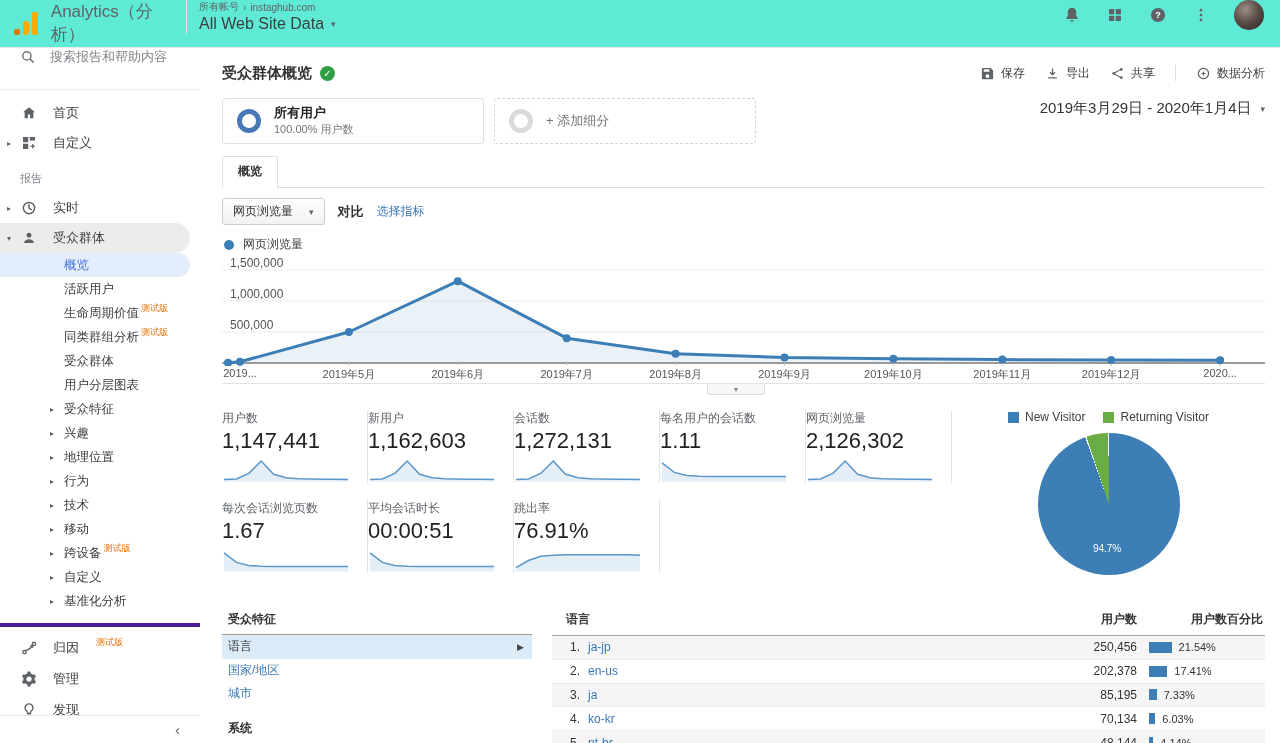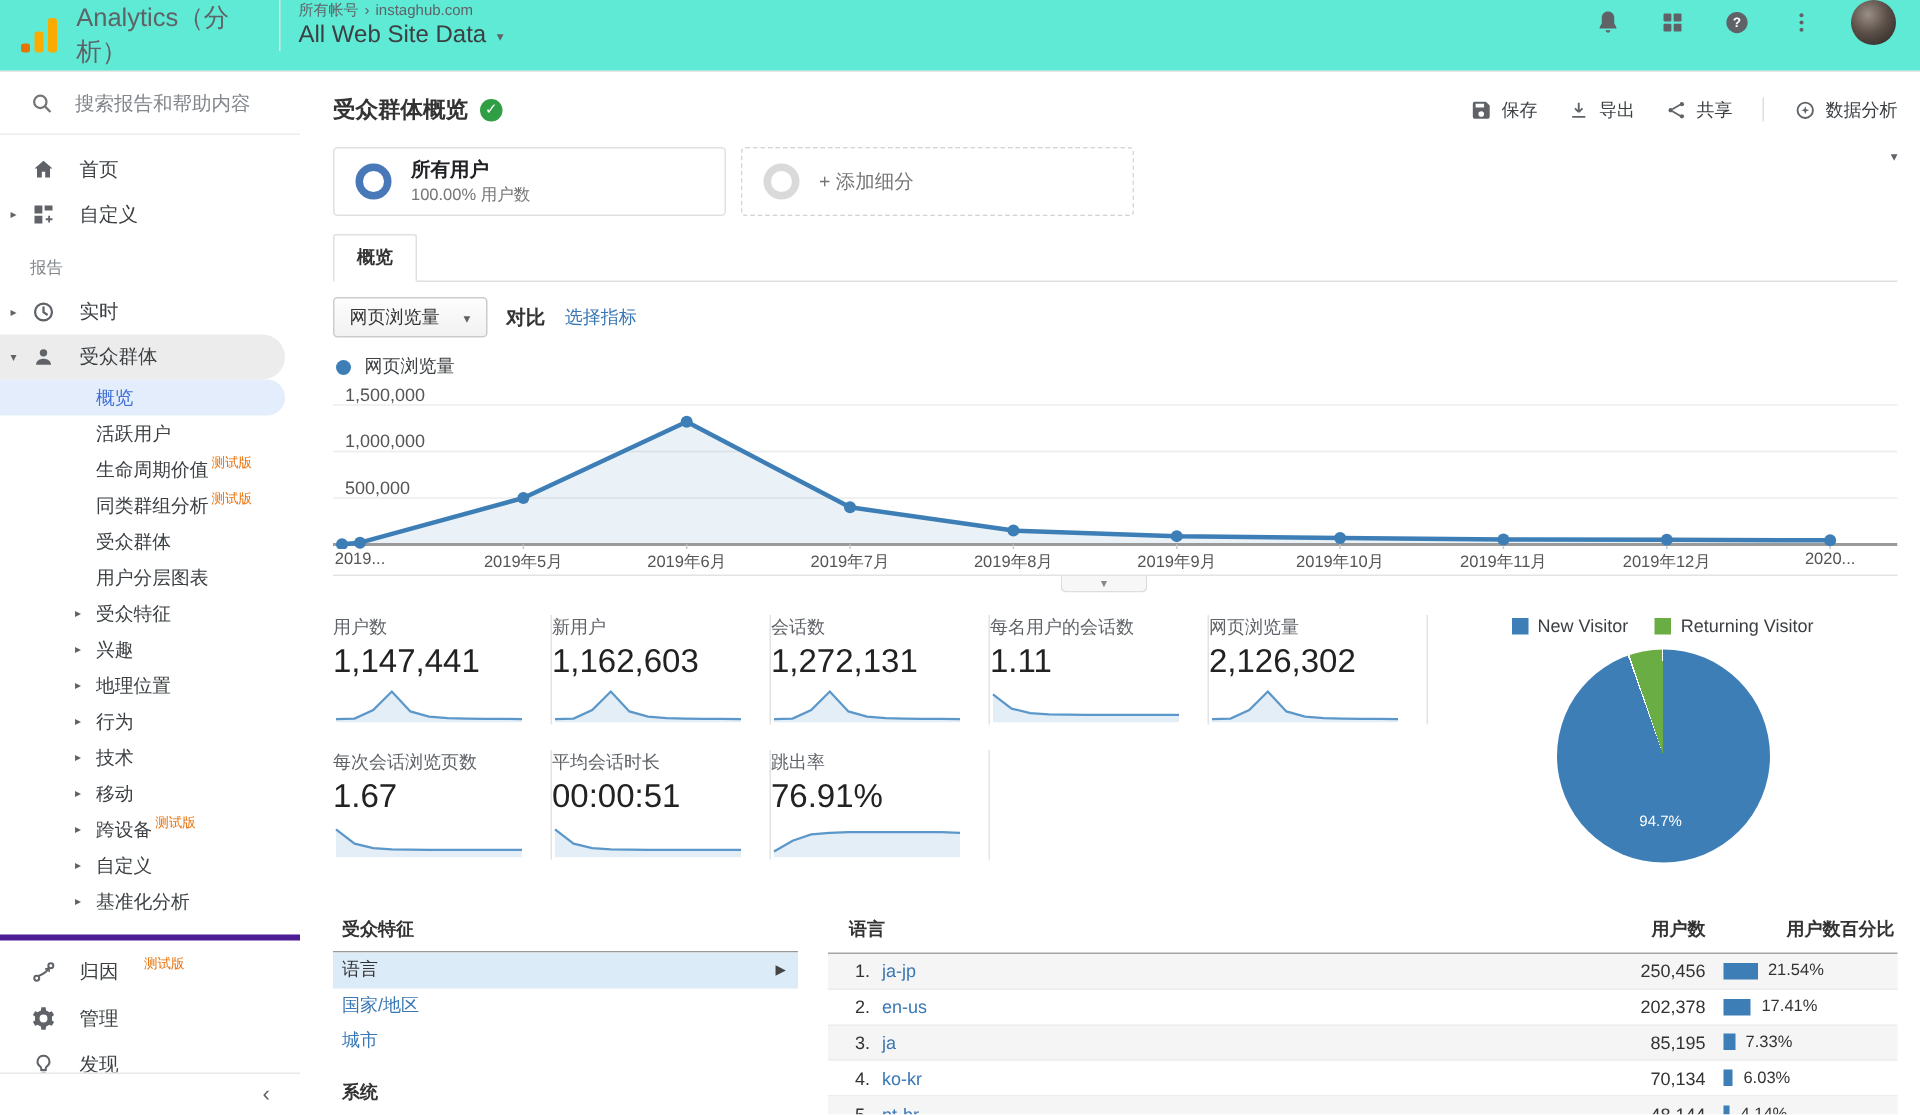--- a/index.html
+++ b/index.html
@@ -21,21 +21,21 @@
   .breadcrumb { font-size:10px; color:#5f6368; display:flex; gap:4px; align-items:center; }
   .view-name { font-size:16px; color:#3c4043; display:flex; align-items:center; gap:7px; cursor:pointer; }
   .caret { font-size:9px; color:#5f6368; }
   .header-actions { margin-left:auto; display:flex; align-items:center; gap:24px; padding-right:16px; }
   .icon-btn { display:flex; cursor:pointer; }
   .avatar { width:30px; height:30px; border-radius:50%; cursor:pointer;
             background:radial-gradient(circle at 38% 32%, #9a8f85 0%, #5c5049 45%, #262220 100%); }
 
   
   .sidebar { position:absolute; top:48px; left:0; width:200px; bottom:0; background:#fff; overflow:hidden; }
-  .search-row { height:42px; display:flex; align-items:center; gap:13px; padding-left:19px;
+  .search-row { height:42px; display:flex; gap:13px; padding-left:19px;
                 border-bottom:1px solid #ededed; cursor:text; }
   .search-ph { font-size:13px; color:#80868b; }
   .nav { padding-top:8px; }
   .nav-item { height:30px; display:flex; align-items:center; font-size:13px; color:#3c4043;
               cursor:pointer; position:relative; padding-left:20px; gap:15px; }
   .arrow-slot { position:absolute; left:7px; top:50%; transform:translateY(-50%);
                 font-size:8px; color:#5f6368; width:9px; }
   .nav-icon { width:18px; display:flex; justify-content:center; }
   .section-label { font-size:11px; color:#80868b; padding:13px 0 7px 20px; }
   .group-pill { background:#ececec; border-radius:0 15px 15px 0; width:190px; }
@@ -398,20 +398,21 @@
           <div class="seg-title">所有用户</div>
           <div class="seg-sub">100.00% 用户数</div>
         </span>
       </div>
       <div class="seg-card add">
         <span class="seg-ring gray"></span>
         <span class="add-label">+ 添加细分</span>
       </div>
     </div>
     <div class="date-range">
+      <span>2019年3月29日 - 2020年1月4日</span>
       <span class="caret">▾</span>
     </div>
   </div>
 
   <div class="tab-bar">
     <div class="tab">概览</div>
   </div>
 
   <div class="controls-row">
     <button class="metric-dd">

